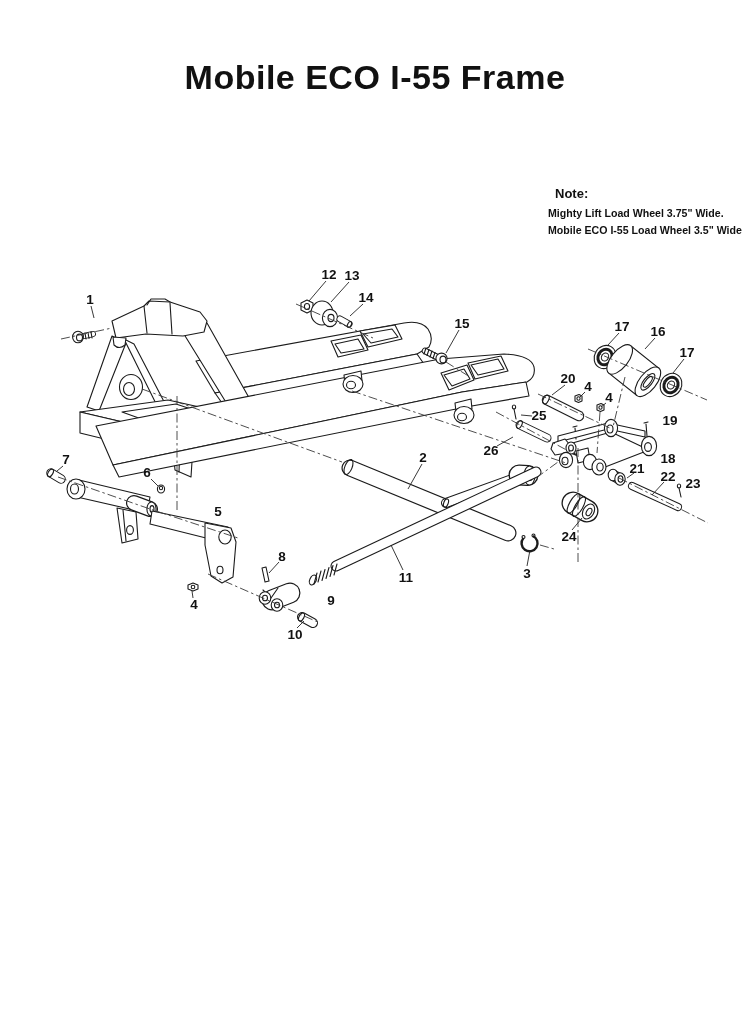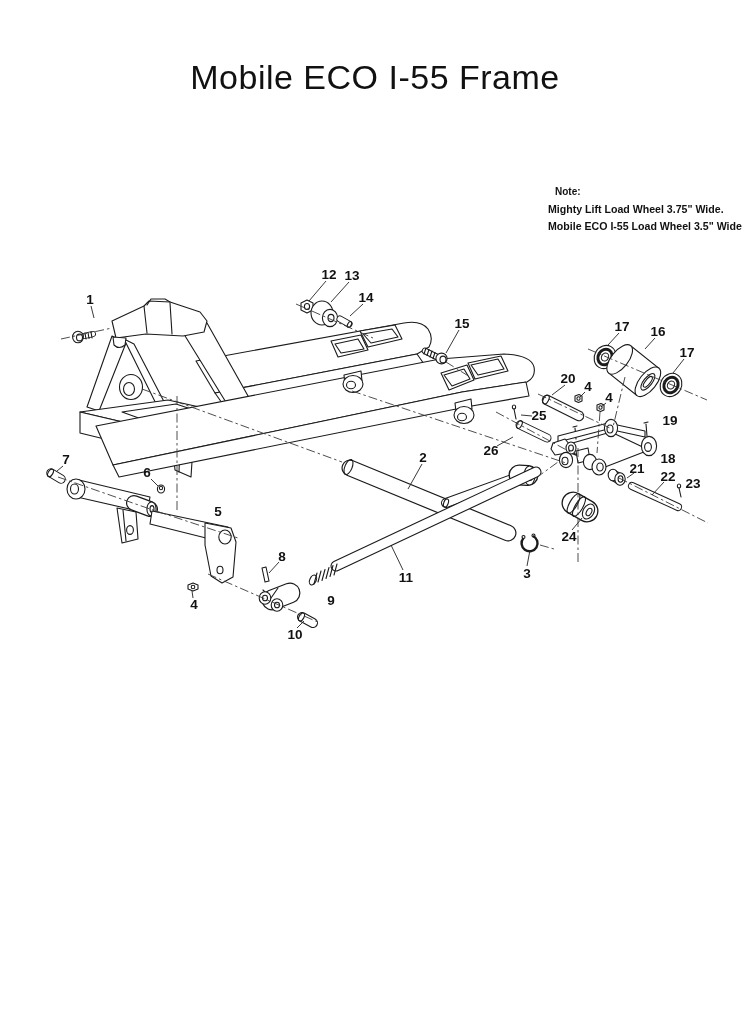--- a/index.html
+++ b/index.html
@@ -1,21 +1,21 @@
 <!DOCTYPE html>
 <html><head>
 <meta charset="utf-8">
 <style>
   html,body{margin:0;padding:0;background:#fff;}
   .page{position:relative;width:750px;height:1018px;background:#fff;overflow:hidden;
         font-family:"Liberation Sans",sans-serif;color:#111;}
   .title{position:absolute;top:58px;left:0;right:0;text-align:center;
-         font-size:34px;font-weight:normal;letter-spacing:0.5px;margin:0;}
+         font-size:34px;font-weight:bold;letter-spacing:0.5px;margin:0;}
   .note{position:absolute;left:548px;top:186px;width:180px;}
-  .note-heading{font-weight:bold;font-size:10px;display:block;margin-bottom:4px;padding-left:7px;}
+  .note-heading{font-weight:bold;font-size:13px;display:block;margin-bottom:4px;padding-left:7px;}
   .note-line{font-size:10.6px;font-weight:bold;line-height:17px;white-space:nowrap;}
   svg.diagram{position:absolute;left:0;top:0;}
   .ln{fill:none;stroke:#1b1b1b;stroke-width:1.1;stroke-linejoin:round;stroke-linecap:round;}
   .wh{fill:#fff;stroke:#1b1b1b;stroke-width:1.1;stroke-linejoin:round;}
   .cl{fill:none;stroke:#3a3a3a;stroke-width:0.9;stroke-dasharray:9 3 2.5 3;}
   .ldr{stroke:#222;stroke-width:0.9;}
   .lbl{font-family:"Liberation Sans",sans-serif;font-size:13.5px;font-weight:bold;fill:#111;}
   .cylb{fill:none;stroke:#1b1b1b;stroke-linecap:round;}
   .cylw{fill:none;stroke:#fff;stroke-linecap:round;}
   .ring{fill:none;stroke:#1b1b1b;stroke-width:3;}

